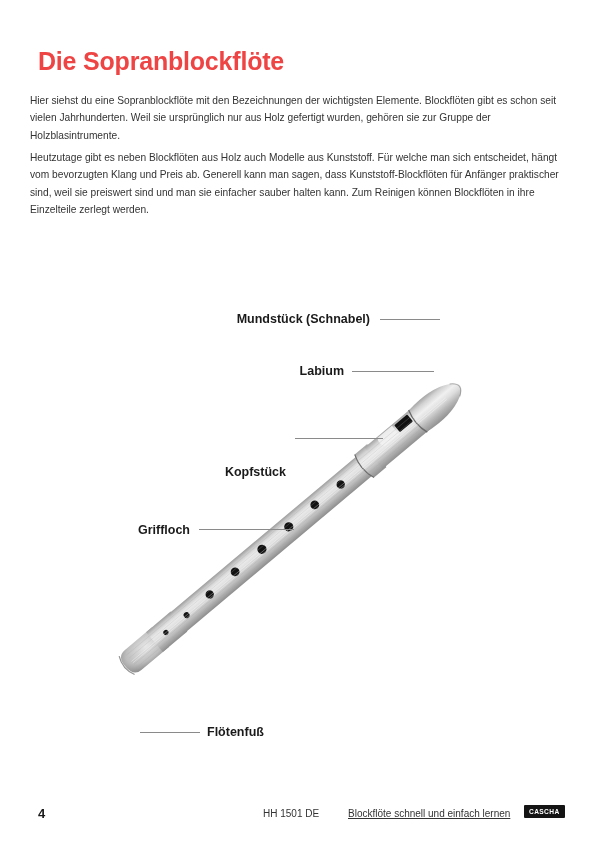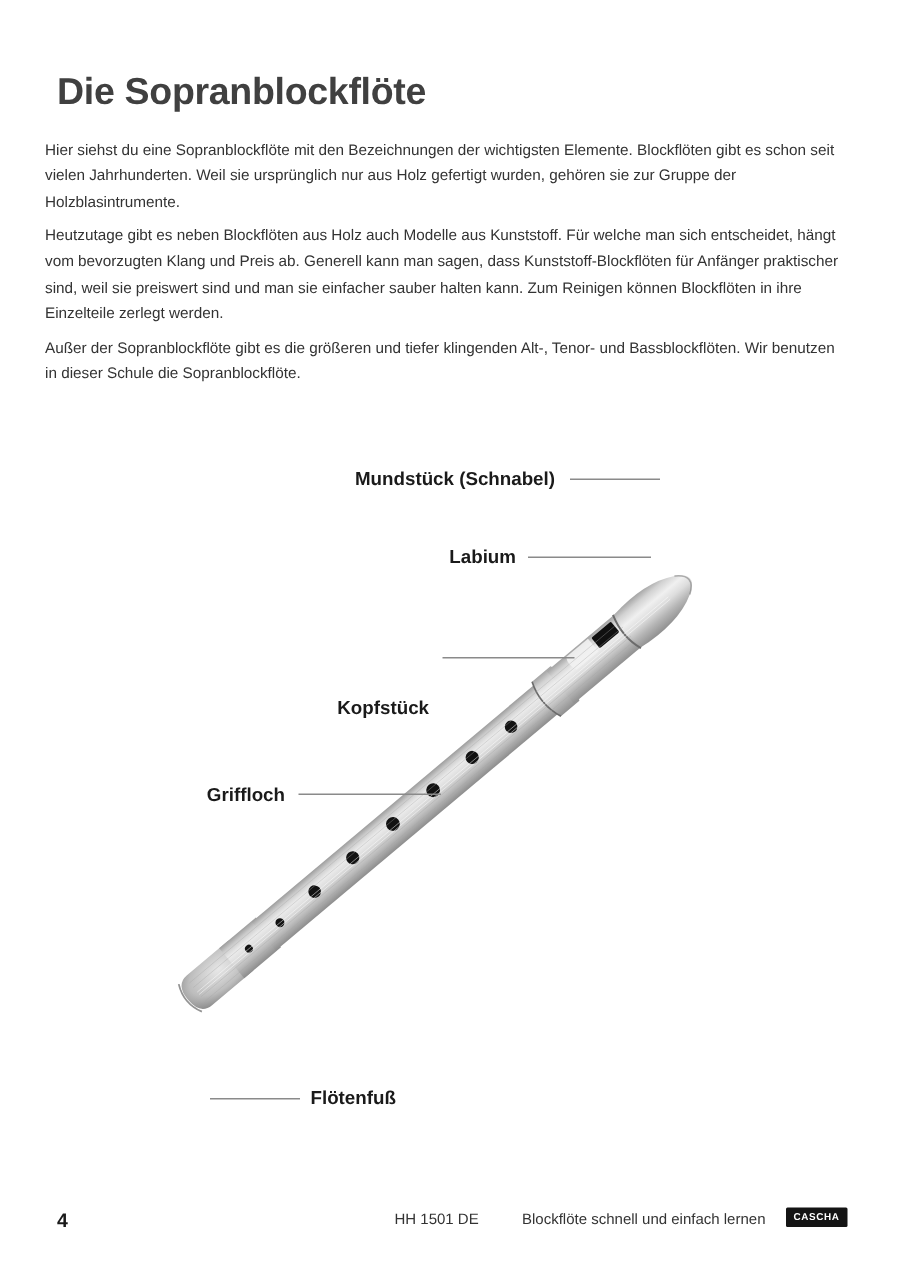--- a/index.html
+++ b/index.html
@@ -14,21 +14,21 @@
     background: #ffffff;
     font-family: "Liberation Sans", sans-serif;
     overflow: hidden;
   }
   .page-title {
     position: absolute;
     left: 38px;
     top: 30px;
     font-size: 25px;
     font-weight: bold;
-    color: #404040;
+    color: #ef4444;
     letter-spacing: -0.2px;
   }
   .body-copy {
     position: absolute;
     left: 30px;
     width: 530px;
     font-size: 10.2px;
     line-height: 17.2px;
     color: #333333;
   }
@@ -98,20 +98,21 @@
     font-size: 10px;
     color: #333333;
     text-align: center;
   }
   .footer-subtitle {
     position: absolute;
     left: 348px;
     top: 8px;
     font-size: 10px;
     color: #333333;
+    text-decoration: underline;
   }
   .footer-logo {
     position: absolute;
     left: 524px;
     top: 5px;
     background: #141414;
     color: #ffffff;
     font-size: 6.6px;
     font-weight: bold;
     letter-spacing: 0.4px;
@@ -123,21 +124,20 @@
 <body>
 
 <div class="page">
 
   <h1 class="page-title">Die Sopranblockflöte</h1>
 
   <p id="para-1" class="body-copy">Hier siehst du eine Sopranblockflöte mit den Bezeichnungen der wichtigsten Elemente.  Blockflöten gibt es schon seit vielen Jahrhunderten. Weil sie ursprünglich nur aus Holz gefertigt wurden, gehören sie zur Gruppe der Holzblasintrumente.</p>
 
   <p id="para-2" class="body-copy">Heutzutage gibt es neben Blockflöten aus Holz auch Modelle aus Kunststoff. Für welche man sich entscheidet, hängt vom bevorzugten Klang und Preis ab. Generell kann man sagen, dass Kunststoff-Blockflöten für Anfänger praktischer sind, weil sie preiswert sind und man sie einfacher sauber halten kann. Zum Reinigen können Blockflöten in ihre Einzelteile zerlegt werden.</p>
 
-  <p id="para-3" class="body-copy">Außer der Sopranblockflöte gibt es die größeren und tiefer klingenden Alt-, Tenor-  und Bassblockflöten. Wir benutzen in dieser Schule die Sopranblockflöte.</p>
 
   <div class="illustration">
     <svg width="600" height="500" viewBox="0 0 600 500" xmlns="http://www.w3.org/2000/svg">
       <defs>
         <linearGradient id="tubeGrad" x1="0" y1="0" x2="1" y2="0">
           <stop offset="0%" stop-color="#9d9d9d"></stop>
           <stop offset="14%" stop-color="#c9c9c9"></stop>
           <stop offset="34%" stop-color="#ececec"></stop>
           <stop offset="52%" stop-color="#dcdcdc"></stop>
           <stop offset="72%" stop-color="#bdbdbd"></stop>

